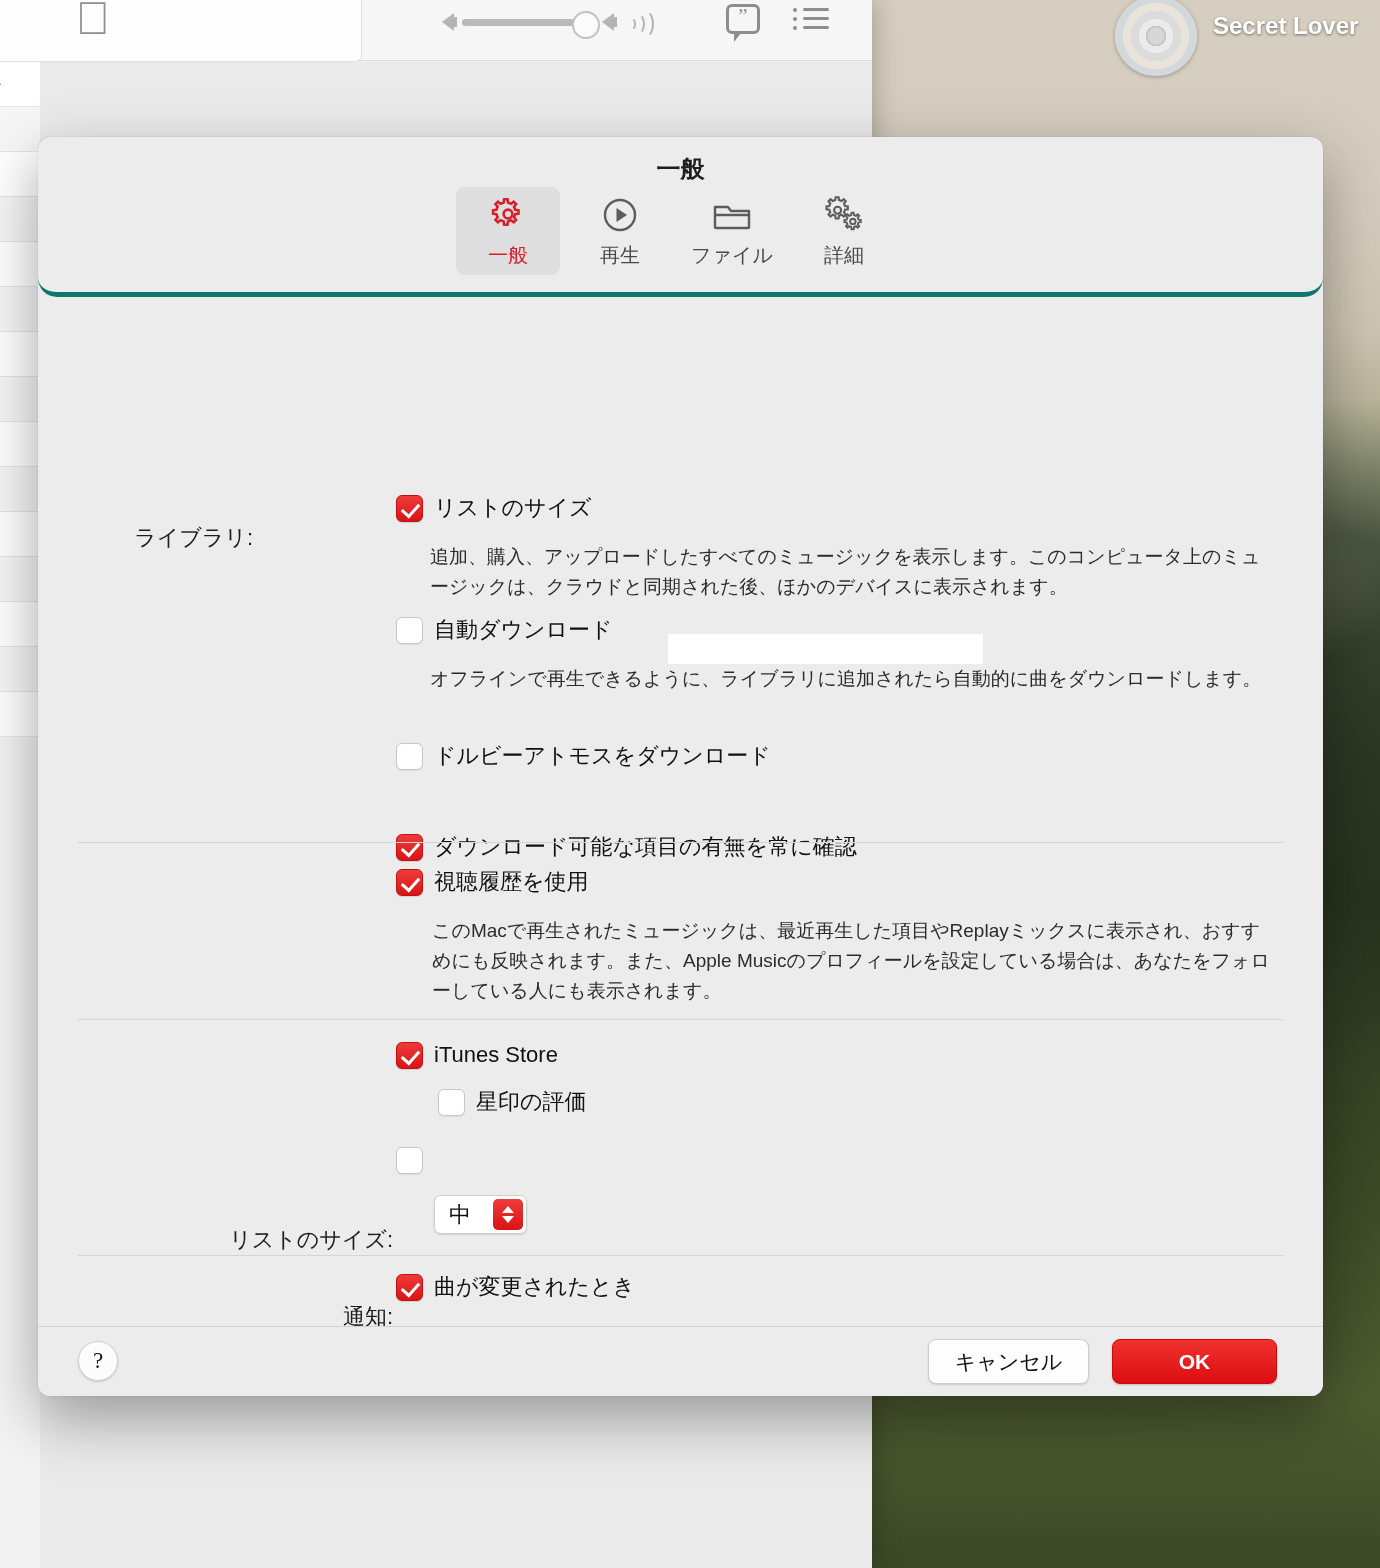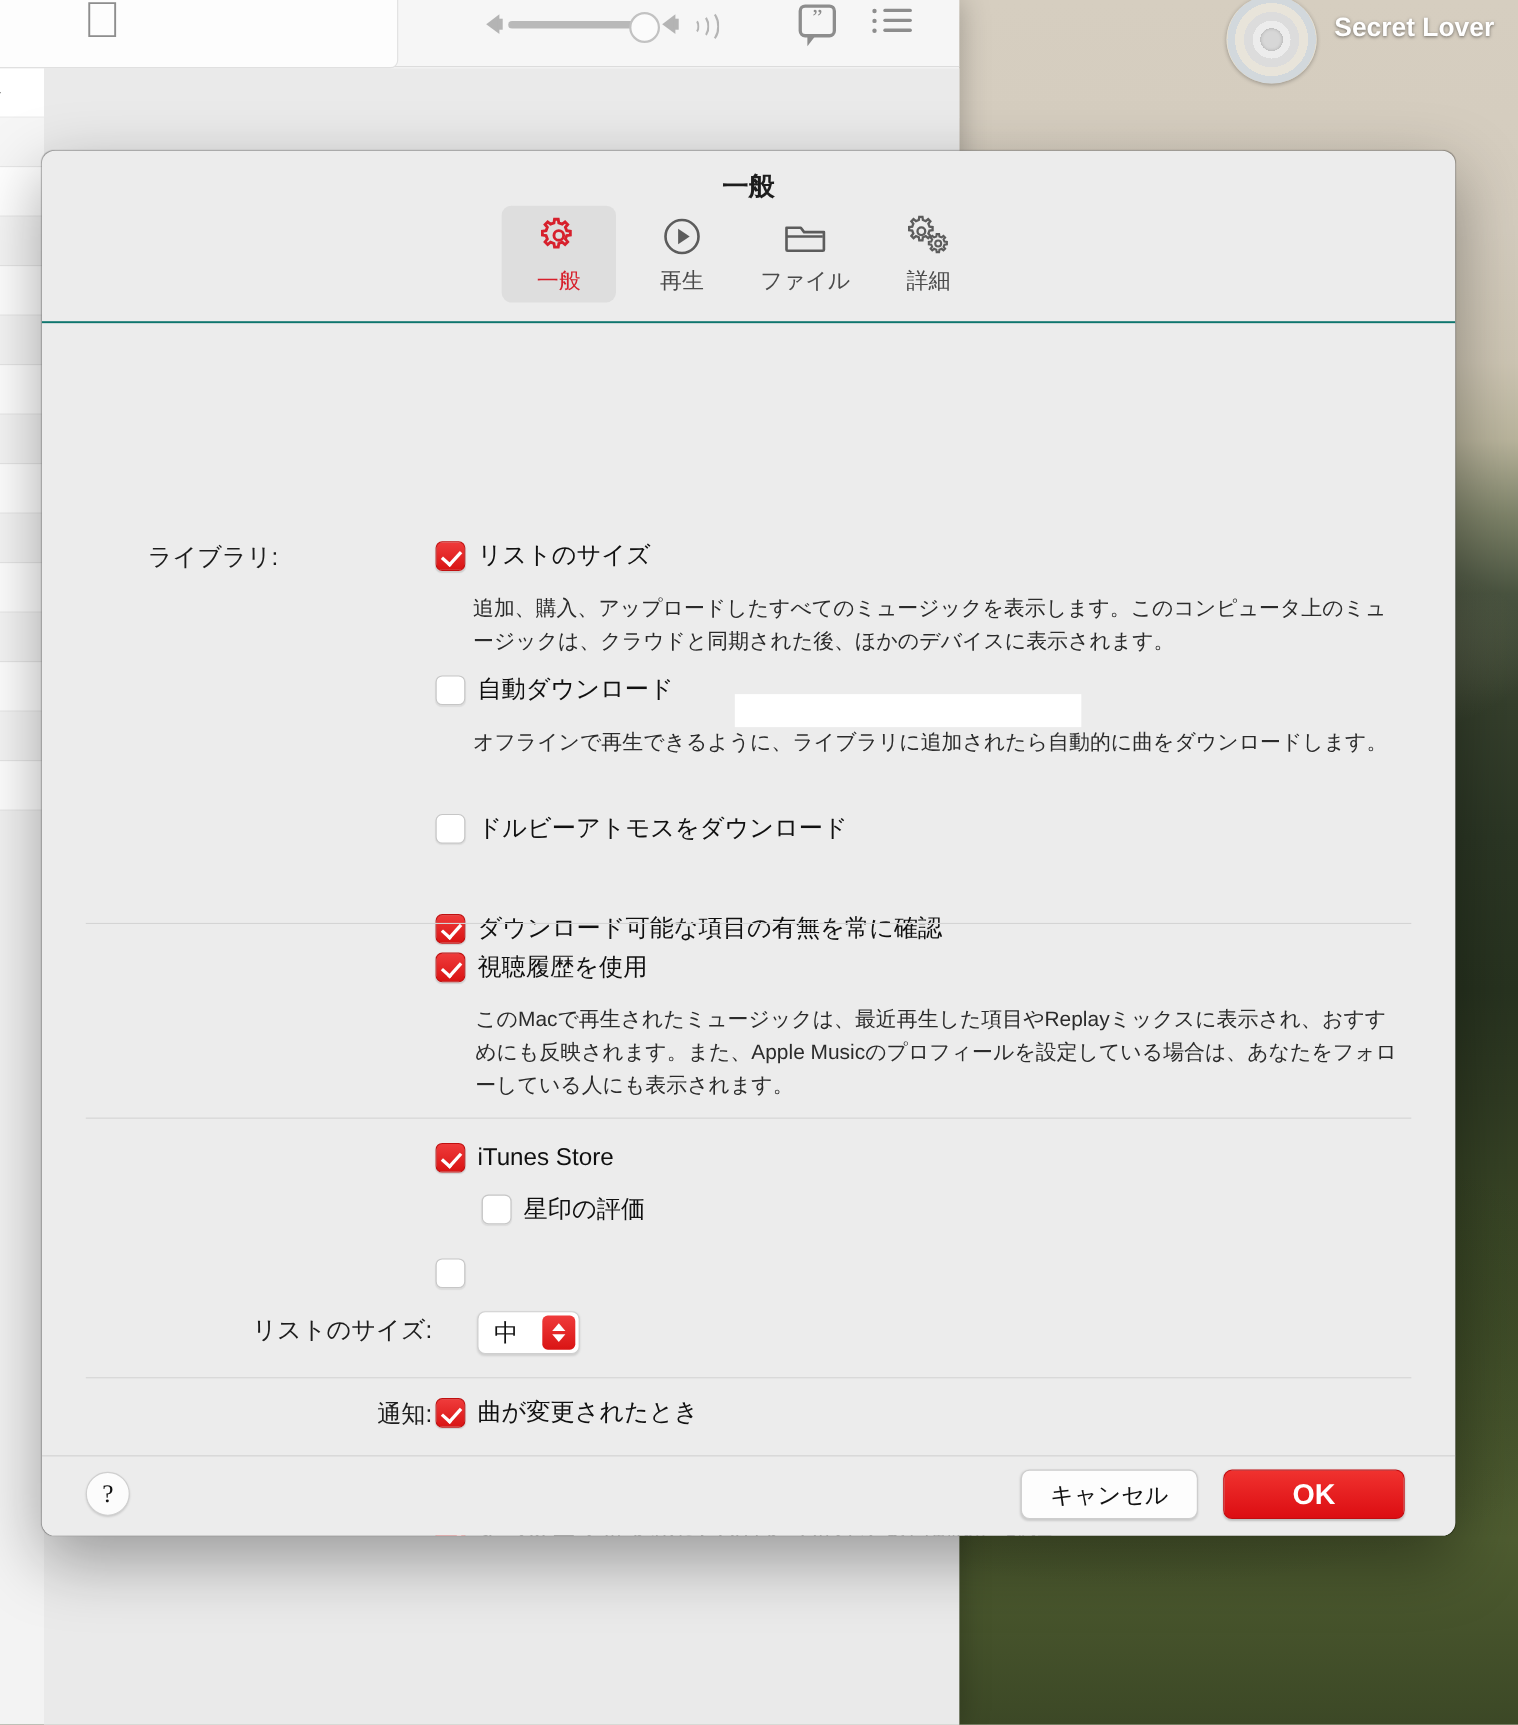--- a/index.html
+++ b/index.html
@@ -225,21 +225,22 @@
     width: 1285px;
     height: 1259px;
     background: #ececec;
     border-radius: 12px;
     box-shadow: 0 22px 60px rgba(0,0,0,0.35), 0 0 1px rgba(0,0,0,0.35);
     overflow: hidden;
   }
   #dialog-header {
     position: relative;
     height: 155px;
-    border-bottom: 2px solid #0f766e;
+    border-bottom: 5px solid #0f766e;
+    border-radius: 19px;
   }
   #dialog-title {
     position: absolute;
     left: 0; right: 0; top: 16px;
     text-align: center;
     font-size: 24px;
     font-weight: bold;
     color: #1d1d1d;
   }
   #toolbar {
@@ -275,20 +276,21 @@
     height: 1px;
     background: #d4d4d4;
   }
 
   .row-label {
     position: absolute;
     text-align: right;
     font-size: 22px;
     color: #1d1d1d;
     white-space: nowrap;
+    margin-top: 28px;
   }
   .cb-row {
     position: absolute;
     display: flex;
     align-items: flex-start;
     gap: 11px;
   }
   .checkbox {
     width: 27px; height: 27px;
     border-radius: 6px;
@@ -411,21 +413,21 @@
     justify-content: center;
   }
   #ok-button {
     position: absolute;
     left: 1074px; top: 12px;
     width: 163px; height: 43px;
     background: linear-gradient(to bottom, #f0322f, #dc0d12);
     border: 1px solid #c20c10;
     border-radius: 8px;
     box-shadow: 0 1px 2px rgba(0,0,0,0.2);
-    font-size: 26px;
+    font-size: 21px;
     color: #ffffff;
     font-weight: bold;
     display: flex;
     align-items: center;
     justify-content: center;
   }
 </style>
 </head>
 <body>
 

